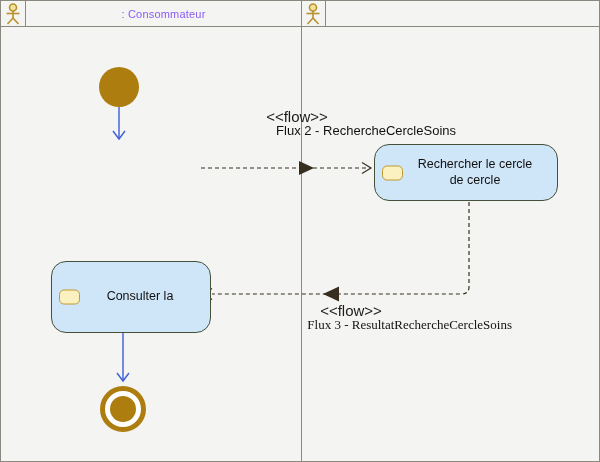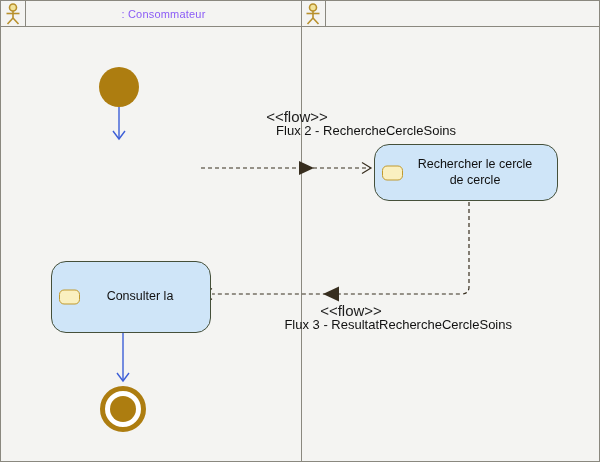--- a/index.html
+++ b/index.html
@@ -74,21 +74,21 @@
     position:absolute;width:120px;text-align:center;
     font-size:15px;color:#1c1c1c;
   }
   .flow-label{
     position:absolute;width:320px;text-align:right;
     font-size:13px;color:#111111;
   }
   .flow2-stereotype{left:236px;top:107px;}
   .flow2-label{left:135px;top:122px;}
   .flow3-stereotype{left:290px;top:301px;}
-  .flow3-label{left:191px;top:316px;}
+  .flow3-label{left:191px;top:316px;font-family:Liberation Serif, serif;}
 
   svg.connectors{position:absolute;left:0;top:0;pointer-events:none;}
 </style>
 </head>
 <body>
 
 <div class="canvas">
 
   <div class="actor-cell" style="left:0;">
     <svg width="16" height="22" viewBox="0 0 16 22">

